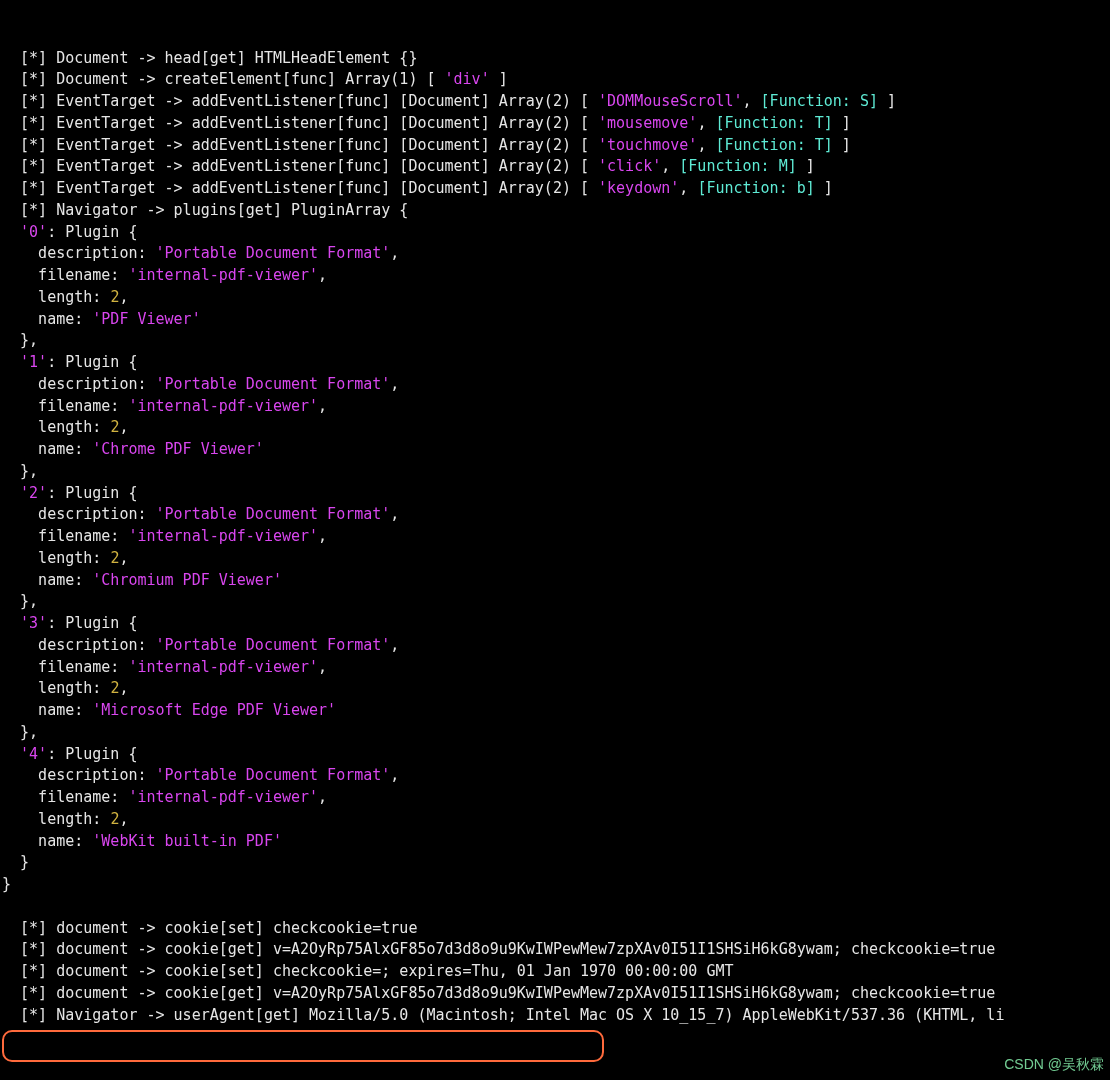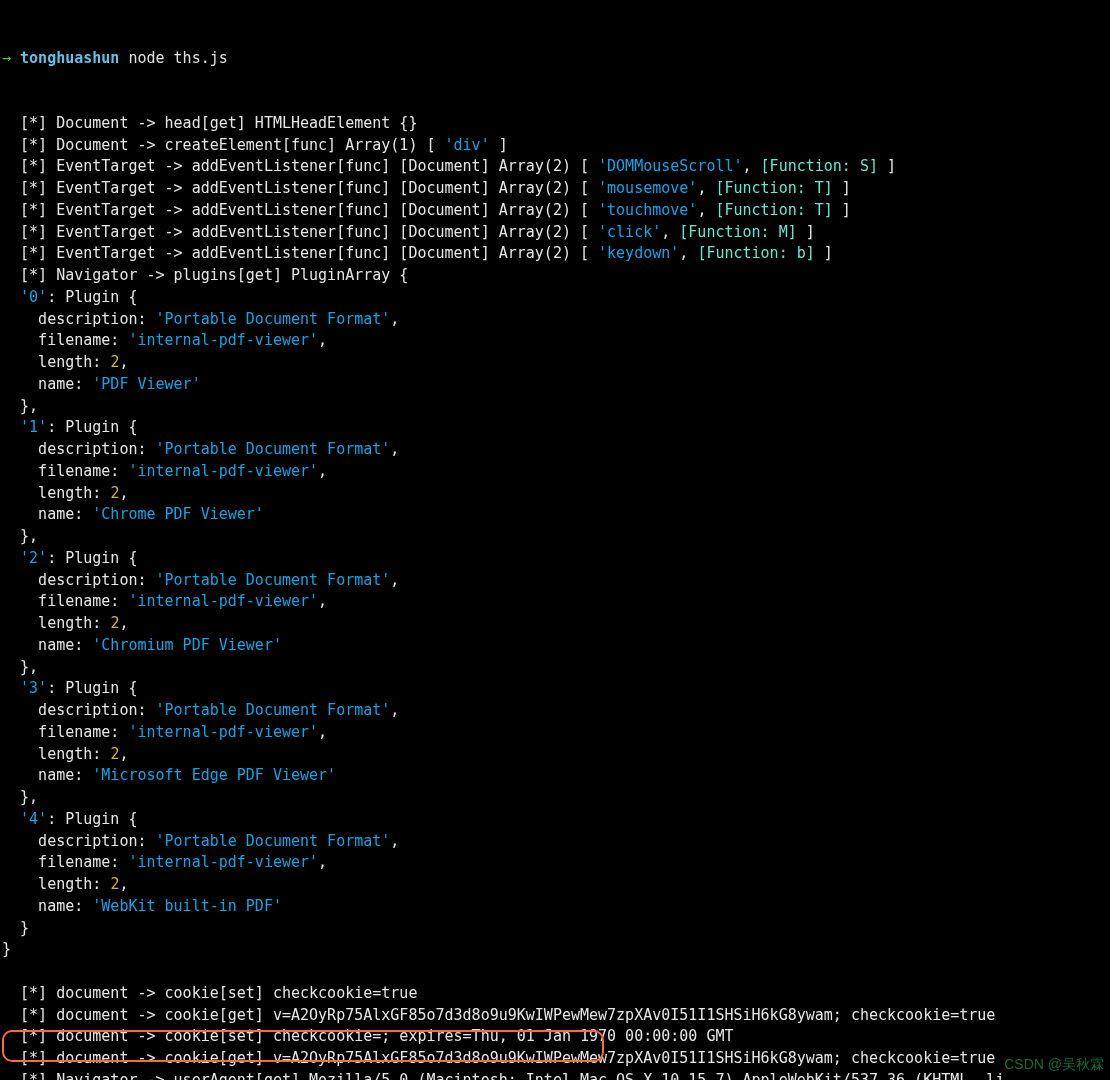--- a/index.html
+++ b/index.html
@@ -16,45 +16,44 @@
   }
   .term {
     padding: 4px 2px 2px 2px;
     white-space: pre;
   }
   .line { white-space: pre; }
   .arrow { color: #4ec74e; }
   .dir   { color: #5fc3e8; font-weight: bold; }
   .cmd   { color: #e0e0e0; }
   .white { color: #e6e6e6; }
-  .str   { color: #0ea5e9; }
+  .str   { color: #d946ef; }
   .num   { color: #d0b240; }
   .cyan  { color: #5eead4; }
   .highlight-box {
     position: absolute;
     left: 2px;
     top: 1030px;
     width: 602px;
     height: 32px;
     border: 2px solid #ff6a3c;
     border-radius: 10px;
     pointer-events: none;
   }
   .watermark {
     position: absolute;
     right: 6px;
     bottom: 6px;
     font-family: sans-serif;
     font-size: 14px;
-    color: #15803d;
+    color: #86efac;
     opacity: 0.85;
   }
 </style>
 </head>
 <body>
 
 <div class="term">
-  <div class="line"><span class="arrow">→</span> <span class="dir">tonghuashun</span> <span class="cmd">node ths.js</span></div>
   <div id="output-lines"><div class="line"><span class="white">  [*] Document -&gt; head[get] HTMLHeadElement {}</span></div><div class="line"><span class="white">  [*] Document -&gt; createElement[func] Array(1) [ </span><span class="str">'div'</span><span class="white"> ]</span></div><div class="line"><span class="white">  [*] EventTarget -&gt; addEventListener[func] [Document] Array(2) [ </span><span class="str">'DOMMouseScroll'</span><span class="white">, </span><span class="cyan">[Function: S]</span><span class="white"> ]</span></div><div class="line"><span class="white">  [*] EventTarget -&gt; addEventListener[func] [Document] Array(2) [ </span><span class="str">'mousemove'</span><span class="white">, </span><span class="cyan">[Function: T]</span><span class="white"> ]</span></div><div class="line"><span class="white">  [*] EventTarget -&gt; addEventListener[func] [Document] Array(2) [ </span><span class="str">'touchmove'</span><span class="white">, </span><span class="cyan">[Function: T]</span><span class="white"> ]</span></div><div class="line"><span class="white">  [*] EventTarget -&gt; addEventListener[func] [Document] Array(2) [ </span><span class="str">'click'</span><span class="white">, </span><span class="cyan">[Function: M]</span><span class="white"> ]</span></div><div class="line"><span class="white">  [*] EventTarget -&gt; addEventListener[func] [Document] Array(2) [ </span><span class="str">'keydown'</span><span class="white">, </span><span class="cyan">[Function: b]</span><span class="white"> ]</span></div><div class="line"><span class="white">  [*] Navigator -&gt; plugins[get] PluginArray {</span></div><div class="line"><span class="white">  </span><span class="str">'0'</span><span class="white">: Plugin {</span></div><div class="line"><span class="white">    description: </span><span class="str">'Portable Document Format'</span><span class="white">,</span></div><div class="line"><span class="white">    filename: </span><span class="str">'internal-pdf-viewer'</span><span class="white">,</span></div><div class="line"><span class="white">    length: </span><span class="num">2</span><span class="white">,</span></div><div class="line"><span class="white">    name: </span><span class="str">'PDF Viewer'</span></div><div class="line"><span class="white">  },</span></div><div class="line"><span class="white">  </span><span class="str">'1'</span><span class="white">: Plugin {</span></div><div class="line"><span class="white">    description: </span><span class="str">'Portable Document Format'</span><span class="white">,</span></div><div class="line"><span class="white">    filename: </span><span class="str">'internal-pdf-viewer'</span><span class="white">,</span></div><div class="line"><span class="white">    length: </span><span class="num">2</span><span class="white">,</span></div><div class="line"><span class="white">    name: </span><span class="str">'Chrome PDF Viewer'</span></div><div class="line"><span class="white">  },</span></div><div class="line"><span class="white">  </span><span class="str">'2'</span><span class="white">: Plugin {</span></div><div class="line"><span class="white">    description: </span><span class="str">'Portable Document Format'</span><span class="white">,</span></div><div class="line"><span class="white">    filename: </span><span class="str">'internal-pdf-viewer'</span><span class="white">,</span></div><div class="line"><span class="white">    length: </span><span class="num">2</span><span class="white">,</span></div><div class="line"><span class="white">    name: </span><span class="str">'Chromium PDF Viewer'</span></div><div class="line"><span class="white">  },</span></div><div class="line"><span class="white">  </span><span class="str">'3'</span><span class="white">: Plugin {</span></div><div class="line"><span class="white">    description: </span><span class="str">'Portable Document Format'</span><span class="white">,</span></div><div class="line"><span class="white">    filename: </span><span class="str">'internal-pdf-viewer'</span><span class="white">,</span></div><div class="line"><span class="white">    length: </span><span class="num">2</span><span class="white">,</span></div><div class="line"><span class="white">    name: </span><span class="str">'Microsoft Edge PDF Viewer'</span></div><div class="line"><span class="white">  },</span></div><div class="line"><span class="white">  </span><span class="str">'4'</span><span class="white">: Plugin {</span></div><div class="line"><span class="white">    description: </span><span class="str">'Portable Document Format'</span><span class="white">,</span></div><div class="line"><span class="white">    filename: </span><span class="str">'internal-pdf-viewer'</span><span class="white">,</span></div><div class="line"><span class="white">    length: </span><span class="num">2</span><span class="white">,</span></div><div class="line"><span class="white">    name: </span><span class="str">'WebKit built-in PDF'</span></div><div class="line"><span class="white">  }</span></div><div class="line"><span class="white">}</span></div><div class="line">&nbsp;</div><div class="line"><span class="white">  [*] document -&gt; cookie[set] checkcookie=true</span></div><div class="line"><span class="white">  [*] document -&gt; cookie[get] v=A2OyRp75AlxGF85o7d3d8o9u9KwIWPewMew7zpXAv0I51I1SHSiH6kG8ywam; checkcookie=true</span></div><div class="line"><span class="white">  [*] document -&gt; cookie[set] checkcookie=; expires=Thu, 01 Jan 1970 00:00:00 GMT</span></div><div class="line"><span class="white">  [*] document -&gt; cookie[get] v=A2OyRp75AlxGF85o7d3d8o9u9KwIWPewMew7zpXAv0I51I1SHSiH6kG8ywam; checkcookie=true</span></div><div class="line"><span class="white">  [*] Navigator -&gt; userAgent[get] Mozilla/5.0 (Macintosh; Intel Mac OS X 10_15_7) AppleWebKit/537.36 (KHTML, li</span></div></div>
 </div>
 
 <div class="highlight-box"></div>
 <div class="watermark">CSDN @吴秋霖</div>
 
 </body></html>

